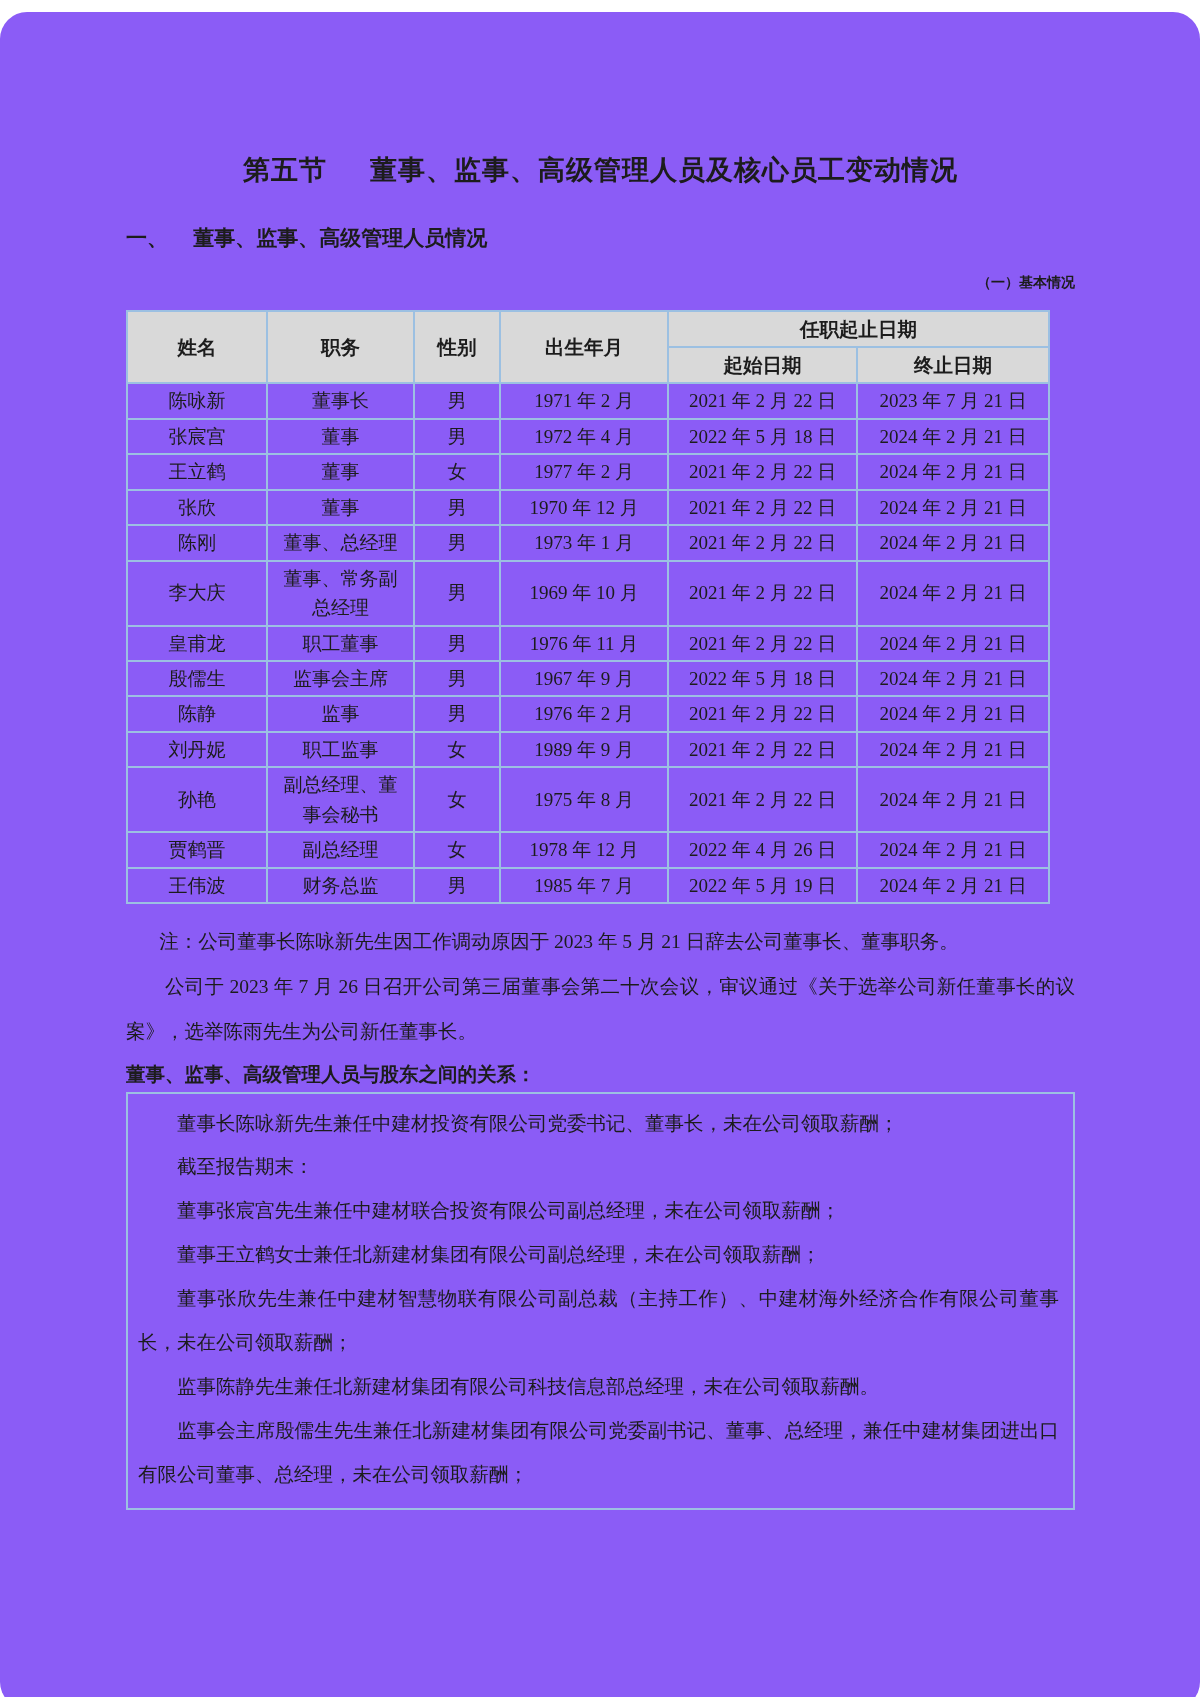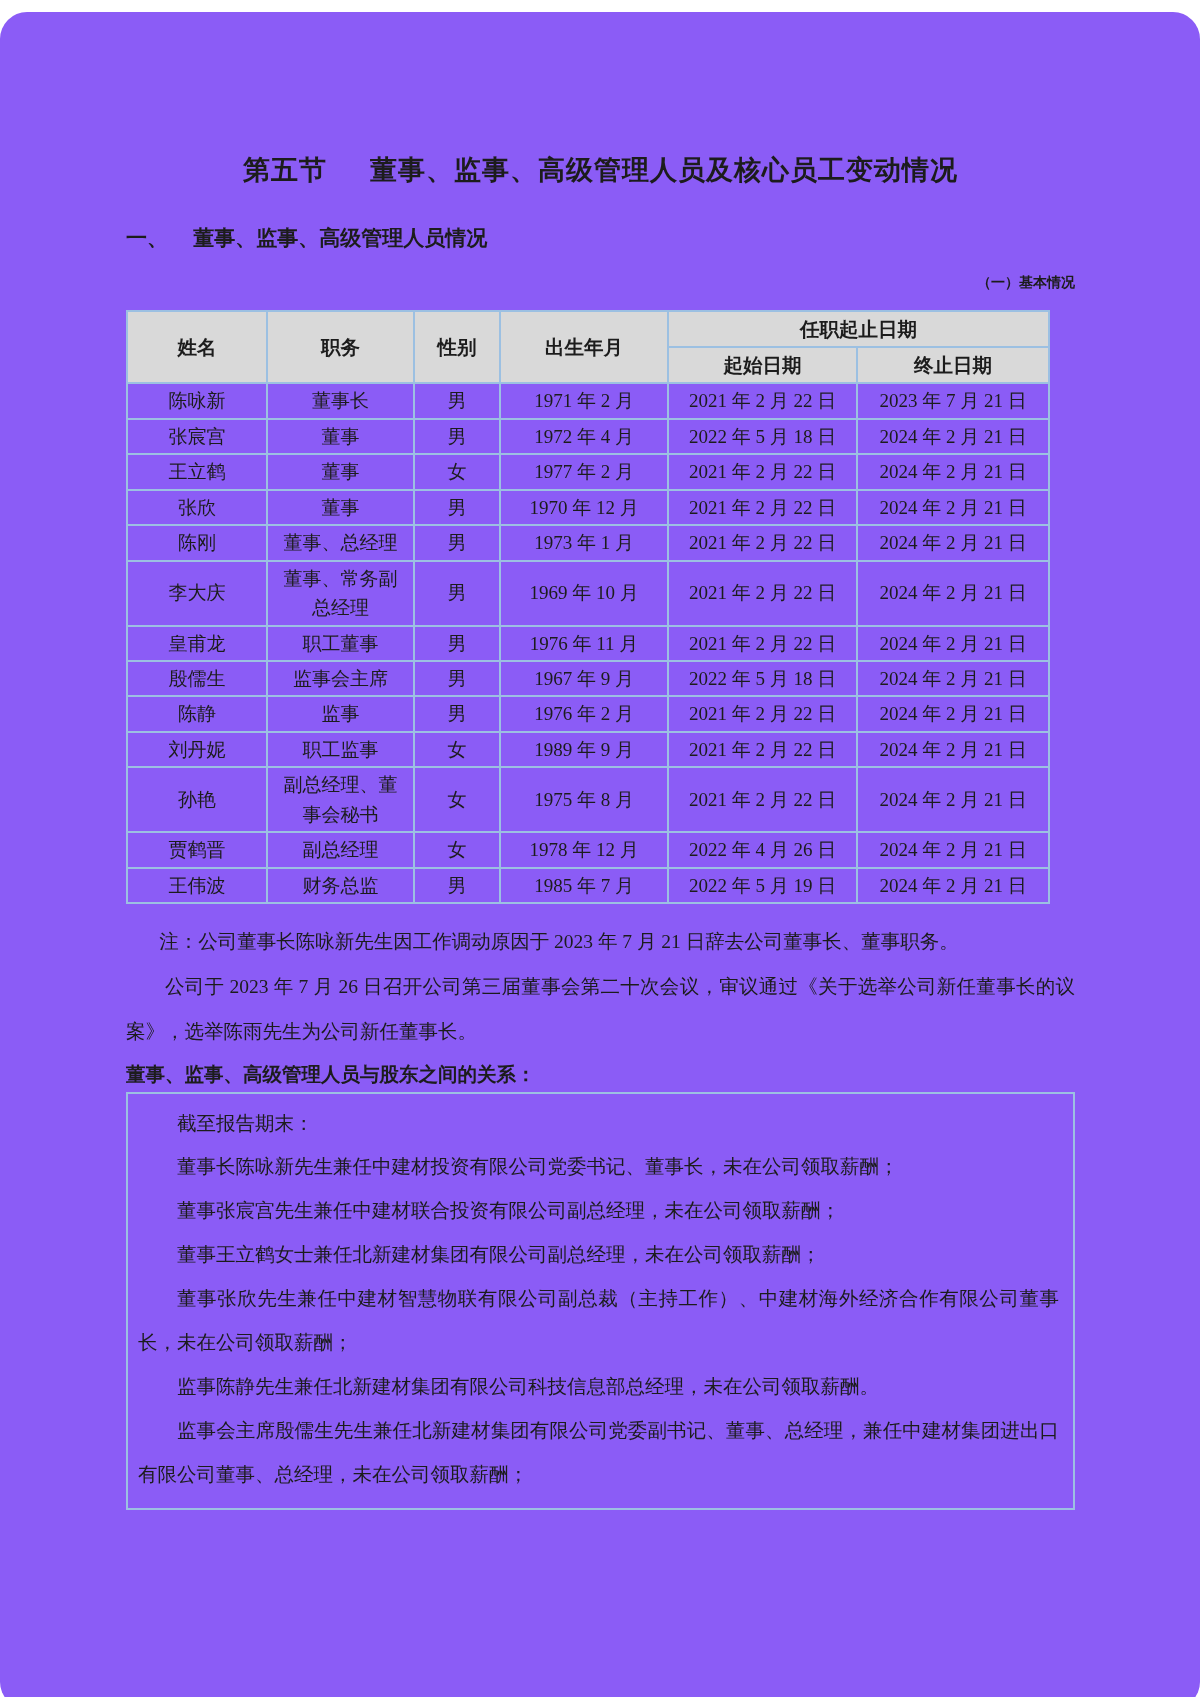--- a/index.html
+++ b/index.html
@@ -233,28 +233,28 @@
           <td>王伟波</td>
           <td>财务总监</td>
           <td>男</td>
           <td>1985 年 7 月</td>
           <td>2022 年 5 月 19 日</td>
           <td>2024 年 2 月 21 日</td>
         </tr>
     </tbody>
   </table>
 
-  <p class="note-para">注：公司董事长陈咏新先生因工作调动原因于 2023 年 7 月 21 日辞去公司董事长、董事职务。</p>
+  <p class="note-para">注：公司董事长陈咏新先生因工作调动原因于 2023 年 5 月 21 日辞去公司董事长、董事职务。</p>
   <p class="body-para">公司于 2023 年 7 月 26 日召开公司第三届董事会第二十次会议，审议通过《关于选举公司新任董事长的议案》，选举陈雨先生为公司新任董事长。</p>
 
   <div class="rel-heading">董事、监事、高级管理人员与股东之间的关系：</div>
 
   <div class="rel-box">
+    <p>董事长陈咏新先生兼任中建材投资有限公司党委书记、董事长，未在公司领取薪酬；</p>
     <p>截至报告期末：</p>
-    <p>董事长陈咏新先生兼任中建材投资有限公司党委书记、董事长，未在公司领取薪酬；</p>
     <p>董事张宸宫先生兼任中建材联合投资有限公司副总经理，未在公司领取薪酬；</p>
     <p>董事王立鹤女士兼任北新建材集团有限公司副总经理，未在公司领取薪酬；</p>
     <p>董事张欣先生兼任中建材智慧物联有限公司副总裁（主持工作）、中建材海外经济合作有限公司董事长，未在公司领取薪酬；</p>
     <p>监事陈静先生兼任北新建材集团有限公司科技信息部总经理，未在公司领取薪酬。</p>
     <p>监事会主席殷儒生先生兼任北新建材集团有限公司党委副书记、董事、总经理，兼任中建材集团进出口有限公司董事、总经理，未在公司领取薪酬；</p>
   </div>
 
 </div>
 
 </body></html>

